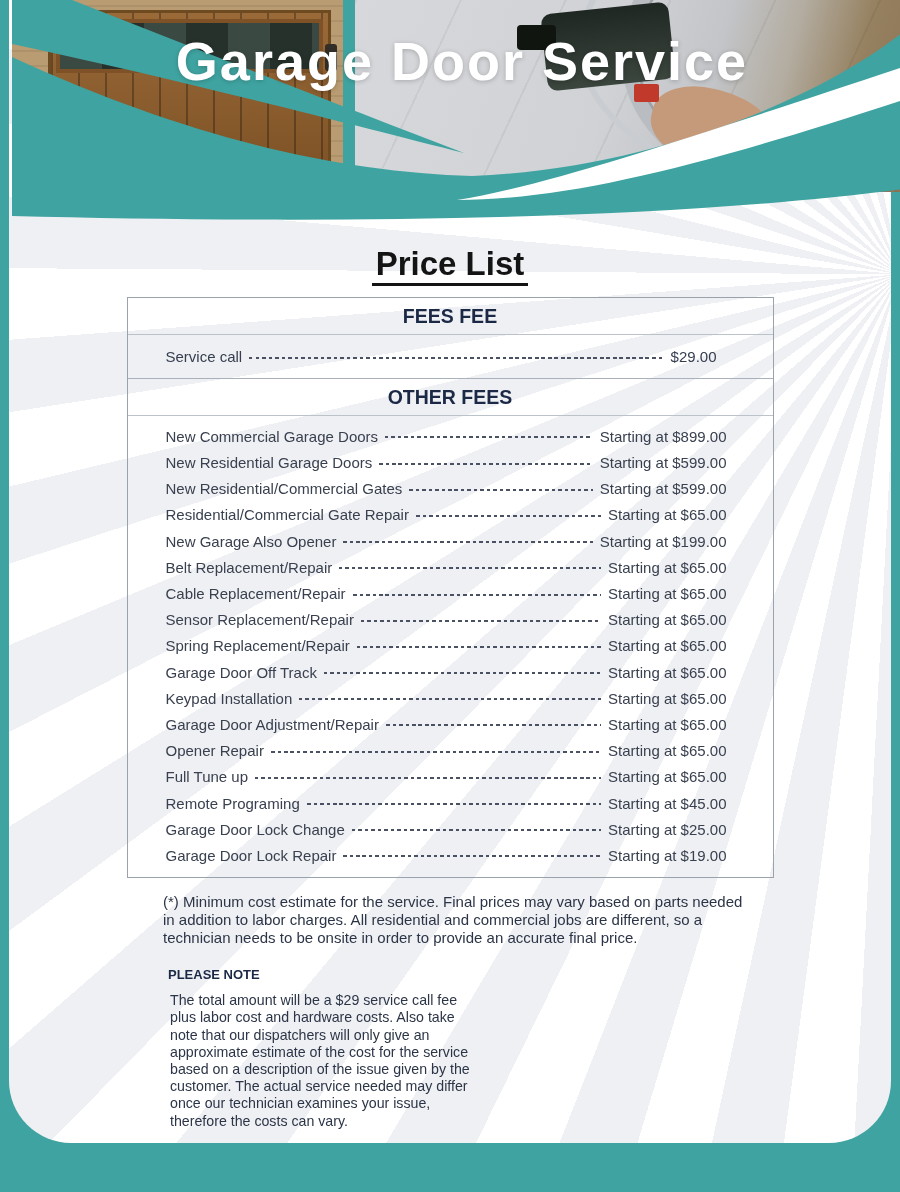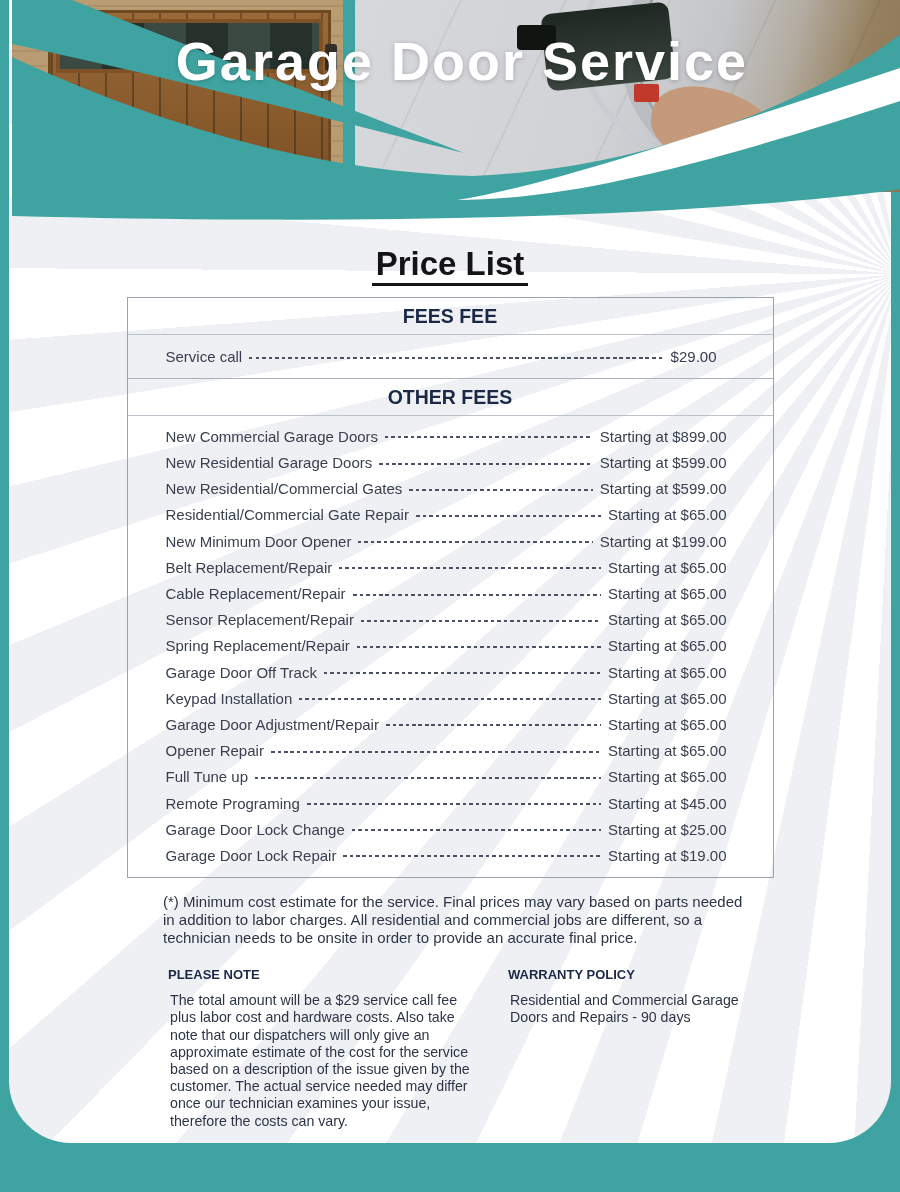--- a/index.html
+++ b/index.html
@@ -115,21 +115,21 @@
     <span class="fee-price">Starting at $599.00</span>
   </div>
 
   <div class="item-row">
     <span class="fee-label">Residential/Commercial Gate Repair</span>
     <span class="leader"></span>
     <span class="fee-price">Starting at $65.00</span>
   </div>
 
   <div class="item-row">
-    <span class="fee-label">New Minimum Door Opener</span>
+    <span class="fee-label">New Garage Also Opener</span>
     <span class="leader"></span>
     <span class="fee-price">Starting at $199.00</span>
   </div>
 
   <div class="item-row">
     <span class="fee-label">Belt Replacement/Repair</span>
     <span class="leader"></span>
     <span class="fee-price">Starting at $65.00</span>
   </div>
 
@@ -200,24 +200,20 @@
   </div>
 </div>
       </div>
 
       <p class="footnote">(*) Minimum cost estimate for the service. Final prices may vary based on parts needed in addition to labor charges. All residential and commercial jobs are different, so a technician needs to be onsite in order to provide an accurate final price.</p>
 
       <div class="cols">
         <div class="col-left">
           <h3 class="col-title">PLEASE NOTE</h3>
           <p class="col-body">The total amount will be a $29 service call fee plus labor cost and hardware costs. Also take note that our dispatchers will only give an approximate estimate of the cost for the service based on a description of the issue given by the customer. The actual service needed may differ once our technician examines your issue, therefore the costs can vary.</p>
-        </div>
-        <div class="col-right">
-          <h3 class="col-title">WARRANTY POLICY</h3>
-          <p class="col-body">Residential and Commercial Garage Doors and Repairs - 90 days</p>
         </div>
       </div>
 
     </div>
   </div>
 
   <div class="header">
     <div class="photos">
       <div class="photo-left">
         <div class="pl-door">

